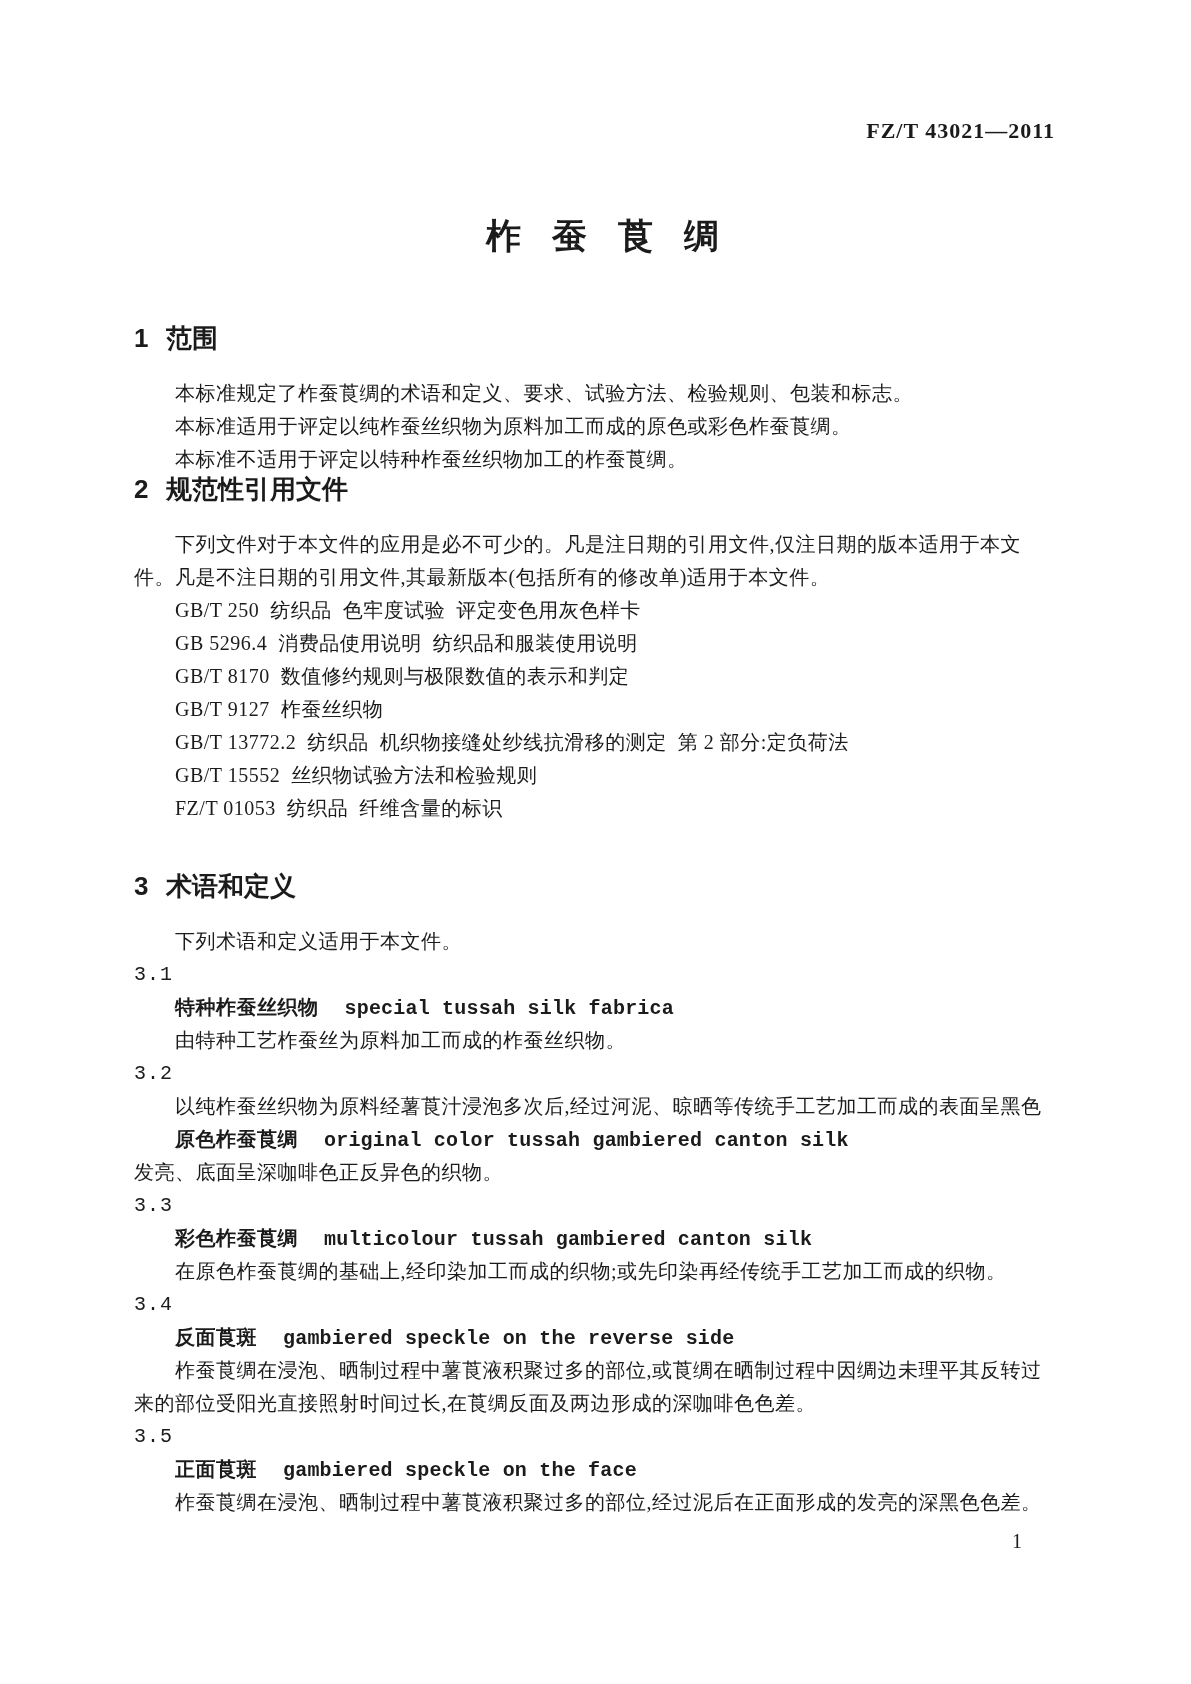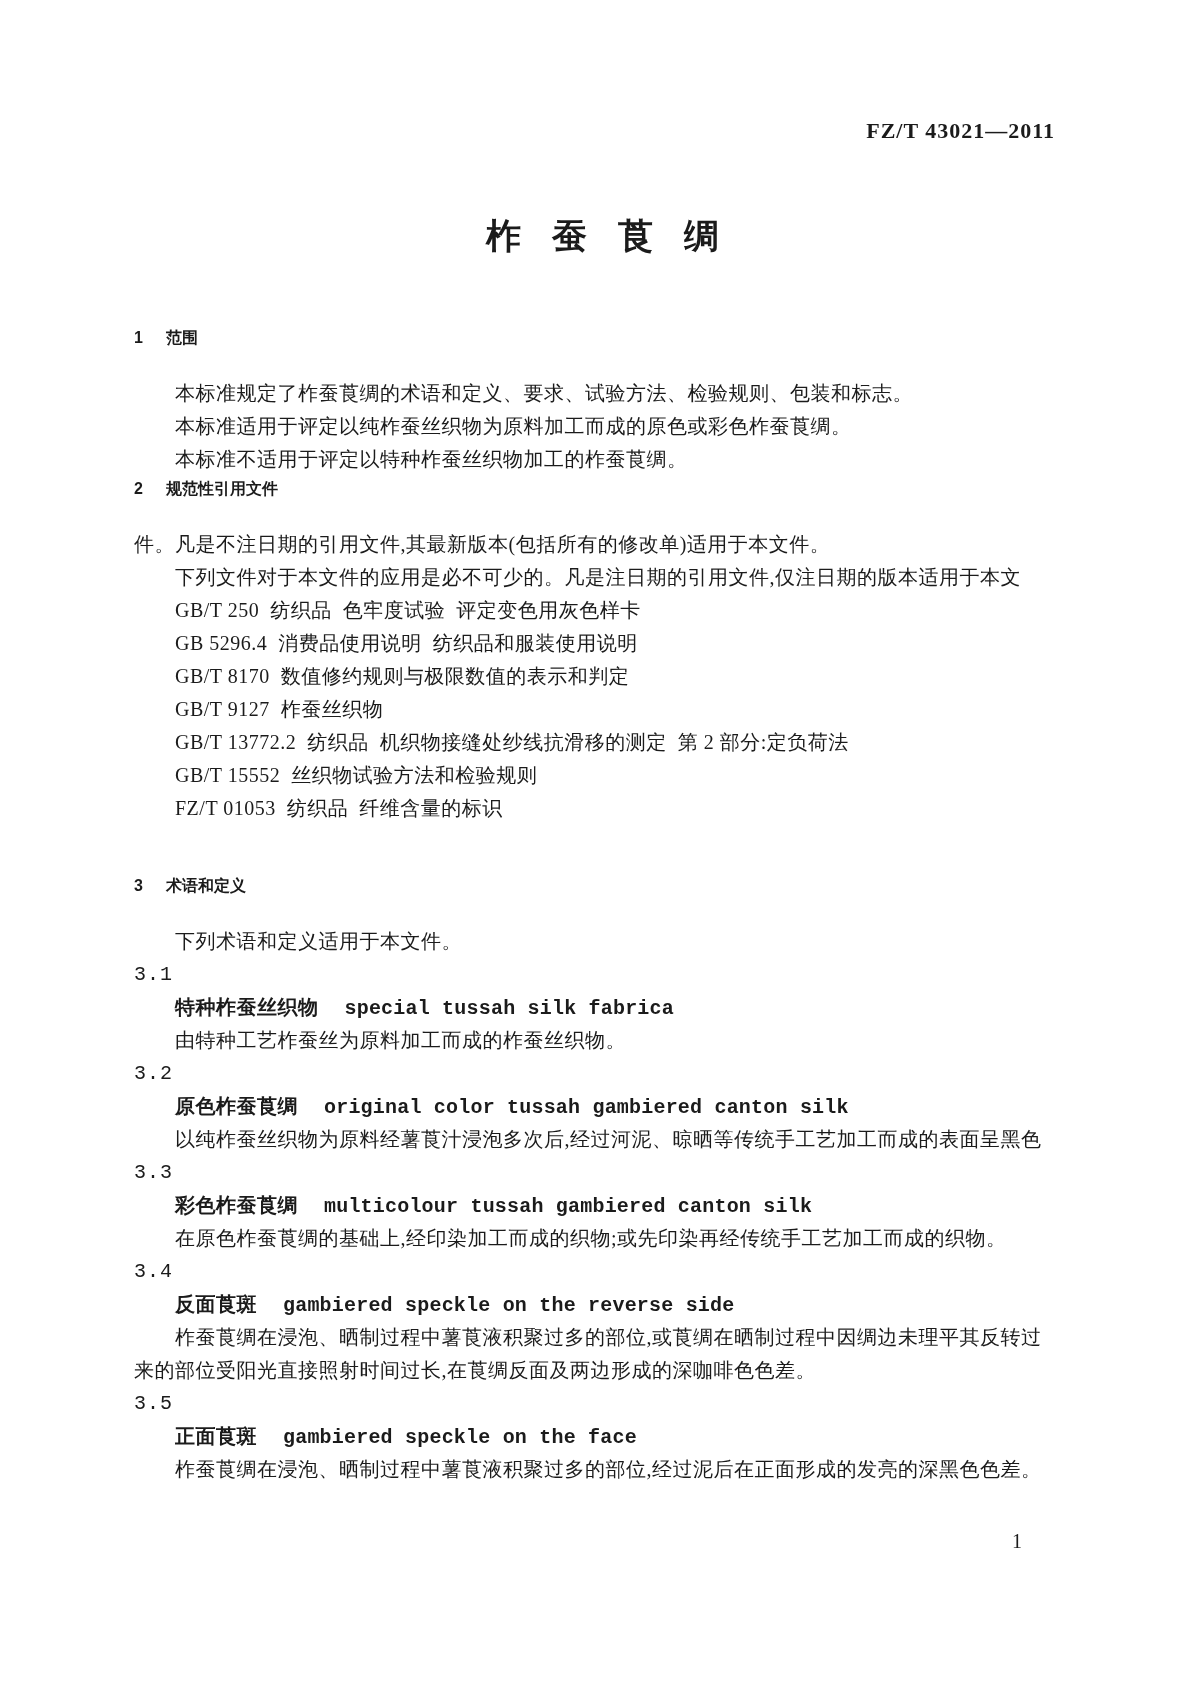--- a/index.html
+++ b/index.html
@@ -23,21 +23,21 @@
     font-weight: bold; font-size: 35px;
     letter-spacing: 31px; padding-left: 45px;
     box-sizing: border-box;
     white-space: nowrap;
   }
   .content {
     position: absolute; left: 134px; top: 325px; width: 930px;
   }
   .sec-heading {
     font-family: "Liberation Sans", sans-serif;
-    font-weight: bold; font-size: 16px;
+    font-weight: bold; font-size: 26px;
     height: 26px; line-height: 26px;
     margin: 0 0 26px 0;
     white-space: pre;
   }
   .sec-heading .sec-num { display: inline-block; min-width: 32px; }
   .sec2 { }
   .sec3 { margin-top: 48px; }
   .line {
     font-size: 20px; letter-spacing: 0.5px;
     height: 33px; line-height: 33px;
@@ -70,40 +70,41 @@
 <div class="doc-title">柞蚕莨绸</div>
 
 <div class="content">
 
   <div class="sec-heading"><span class="sec-num">1</span><span>范围</span></div>
   <div class="line indent">本标准规定了柞蚕莨绸的术语和定义、要求、试验方法、检验规则、包装和标志。</div>
   <div class="line indent">本标准适用于评定以纯柞蚕丝织物为原料加工而成的原色或彩色柞蚕莨绸。</div>
   <div class="line indent">本标准不适用于评定以特种柞蚕丝织物加工的柞蚕莨绸。</div>
 
   <div class="sec-heading sec2"><span class="sec-num">2</span><span>规范性引用文件</span></div>
+  <div class="line indent">下列文件对于本文件的应用是必不可少的。凡是注日期的引用文件,仅注日期的版本适用于本文</div>
   <div class="line">件。凡是不注日期的引用文件,其最新版本(包括所有的修改单)适用于本文件。</div>
-  <div class="line indent">下列文件对于本文件的应用是必不可少的。凡是注日期的引用文件,仅注日期的版本适用于本文</div>
   <div class="line indent">GB/T 250  纺织品  色牢度试验  评定变色用灰色样卡</div>
   <div class="line indent">GB 5296.4  消费品使用说明  纺织品和服装使用说明</div>
   <div class="line indent">GB/T 8170  数值修约规则与极限数值的表示和判定</div>
   <div class="line indent">GB/T 9127  柞蚕丝织物</div>
   <div class="line indent">GB/T 13772.2  纺织品  机织物接缝处纱线抗滑移的测定  第 2 部分:定负荷法</div>
   <div class="line indent">GB/T 15552  丝织物试验方法和检验规则</div>
   <div class="line indent">FZ/T 01053  纺织品  纤维含量的标识</div>
 
   <div class="sec-heading sec3"><span class="sec-num">3</span><span>术语和定义</span></div>
   <div class="line indent">下列术语和定义适用于本文件。</div>
 
   <div class="line clause-num">3.1</div>
   <div class="line indent term-line"><span class="zh">特种柞蚕丝织物</span><span class="en">special tussah silk fabrica</span></div>
   <div class="line indent">由特种工艺柞蚕丝为原料加工而成的柞蚕丝织物。</div>
 
   <div class="line clause-num">3.2</div>
+  <div class="line indent">以纯柞蚕丝织物为原料经薯莨汁浸泡多次后,经过河泥、晾晒等传统手工艺加工而成的表面呈黑色</div>
   <div class="line indent term-line"><span class="zh">原色柞蚕莨绸</span><span class="en">original color tussah gambiered canton silk</span></div>
-  <div class="line indent">以纯柞蚕丝织物为原料经薯莨汁浸泡多次后,经过河泥、晾晒等传统手工艺加工而成的表面呈黑色</div>
+  <div class="line">发亮、底面呈深咖啡色正反异色的织物。</div>
 
   <div class="line clause-num">3.3</div>
   <div class="line indent term-line"><span class="zh">彩色柞蚕莨绸</span><span class="en">multicolour tussah gambiered canton silk</span></div>
   <div class="line indent">在原色柞蚕莨绸的基础上,经印染加工而成的织物;或先印染再经传统手工艺加工而成的织物。</div>
 
   <div class="line clause-num">3.4</div>
   <div class="line indent term-line"><span class="zh">反面莨斑</span><span class="en">gambiered speckle on the reverse side</span></div>
   <div class="line indent">柞蚕莨绸在浸泡、晒制过程中薯莨液积聚过多的部位,或莨绸在晒制过程中因绸边未理平其反转过</div>
   <div class="line">来的部位受阳光直接照射时间过长,在莨绸反面及两边形成的深咖啡色色差。</div>
 

